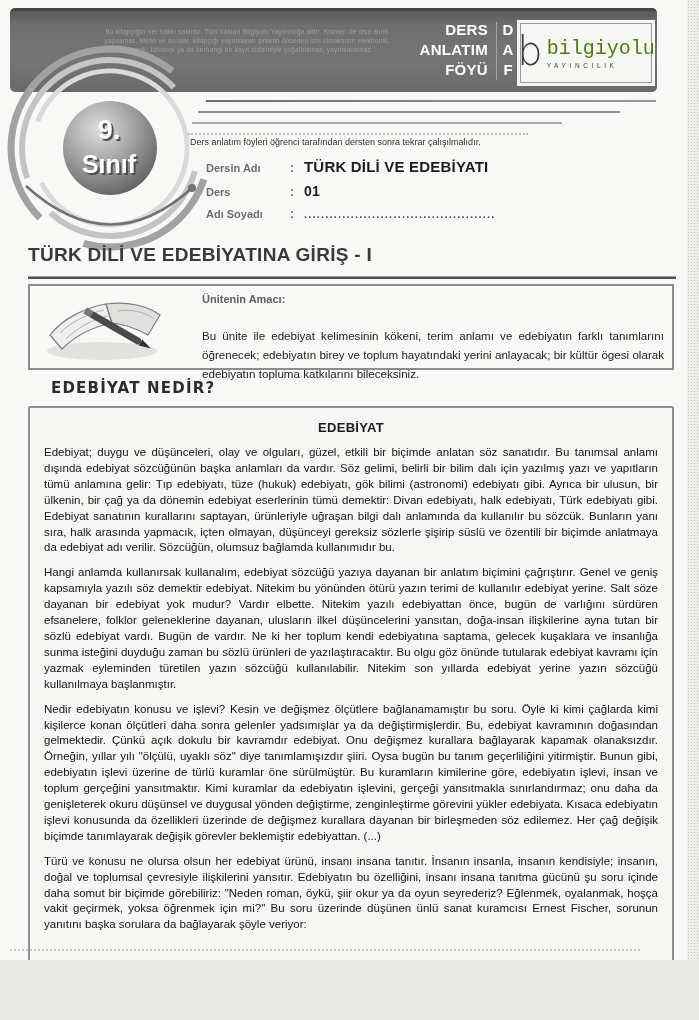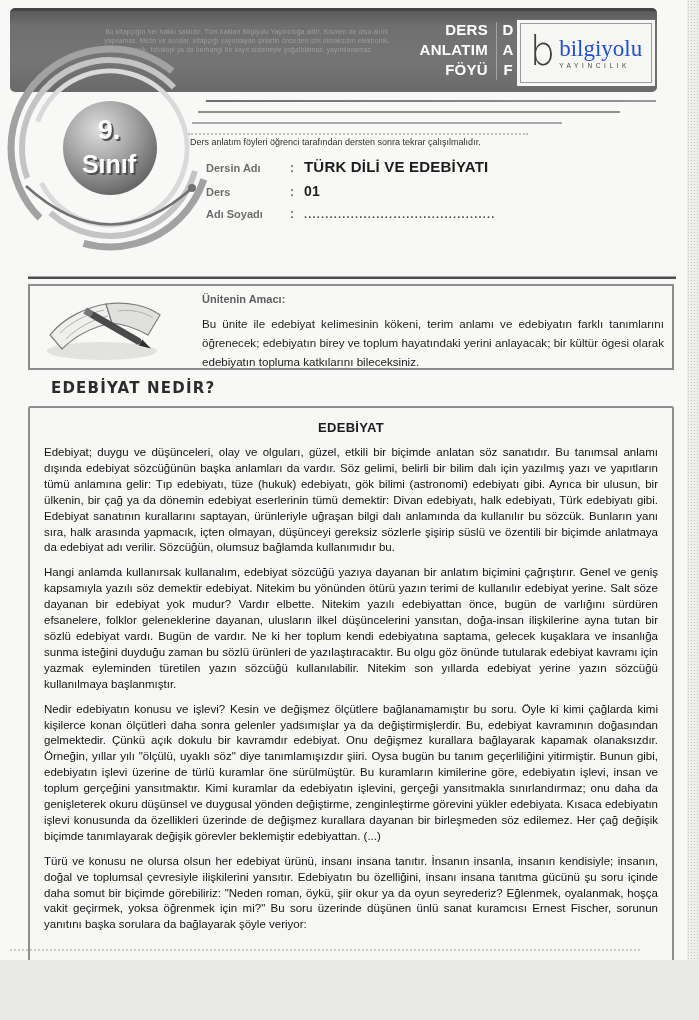--- a/index.html
+++ b/index.html
@@ -15,21 +15,21 @@
   .doctype-words{position:absolute;left:392px;top:9px;width:86px;text-align:right;color:#fff;
                  font-weight:bold;font-size:15px;line-height:20px;letter-spacing:.3px;}
   .doctype-divider{position:absolute;left:486px;top:11px;width:1px;height:58px;background:#a5a5a5;}
   .doctype-abbrev{position:absolute;left:491px;top:9px;width:14px;text-align:center;color:#fff;
                   font-weight:bold;font-size:15px;line-height:20px;}
   .logo-box{position:absolute;left:506px;top:8px;width:138px;height:66px;background:#f6f6f4;
             border:1px solid #6d6d6d;box-shadow:inset 0 0 0 3px #f6f6f4,inset 0 0 0 4px #9a9a9a;
             display:flex;align-items:center;justify-content:center;}
   .logo-b{font-family:"DejaVu Sans",sans-serif;font-weight:300;font-size:40px;line-height:36px;
           color:#3c3c3c;margin-right:4px;transform:translateY(-2px);}
-  .logo-name{font-family:Liberation Serif, serif;font-size:23px;color:#1d4ed8;line-height:22px;}
+  .logo-name{font-family:Liberation Mono, monospace;font-size:20px;color:#4d7c0f;line-height:22px;}
   .logo-sub{font-size:6.5px;letter-spacing:3.6px;color:#474747;margin-top:2px;}
 
   
   .badge{position:absolute;left:-4px;top:36px;}
   .badge text{font-family:"Liberation Sans",sans-serif;font-weight:bold;}
 
   
   .fan{position:absolute;}
   .fan1{left:206px;top:100px;width:450px;height:2px;background:linear-gradient(90deg,#6f6f6f,#989898);}
   .fan2{left:198px;top:111px;width:422px;height:2px;background:#909090;}
@@ -51,21 +51,21 @@
   .main-title{position:absolute;left:28px;top:244px;font-size:19px;font-weight:bold;color:#3a3a3a;
               letter-spacing:.3px;}
   .title-rule{position:absolute;left:28px;top:276px;width:648px;height:3px;
               background:linear-gradient(180deg,#a0a0a0 0 1px,#4e4e4e 1px 100%);}
 
   
   .goal-box{position:absolute;left:28px;top:284px;width:646px;height:86px;border:2px solid #8c8c8c;
             background:#f8f8f6;box-sizing:border-box;}
   .goal-icon{position:absolute;left:6px;top:3px;}
   .goal-text{position:absolute;left:172px;top:7px;right:8px;}
-  .goal-label{font-size:11px;font-weight:bold;color:#5f5f5f;margin-bottom:9px;}
+  .goal-label{font-size:11px;font-weight:bold;color:#5f5f5f;margin-bottom:21px;}
   .goal-body{font-size:11.6px;line-height:19px;text-align:justify;color:#1d1d1d;}
 
   .section-heading{position:absolute;left:28px;top:379px;font-family:"DejaVu Sans",sans-serif;
                    font-size:15px;font-weight:bold;color:#2c2c2c;letter-spacing:1.2px;margin-left:23px;}
 
   
   .read-box{position:absolute;left:28px;top:406px;width:646px;height:558px;border:2px solid #8f8f8f;
             border-radius:2px;background:#f6f6f4;box-sizing:border-box;padding:8px 14px;overflow:hidden;}
   .read-title{text-align:center;font-size:13px;font-weight:bold;color:#1c1c1c;margin:4px 0 10px;
               letter-spacing:.3px;}
@@ -148,20 +148,21 @@
       <span class="form-colon">:</span>
       <span class="form-value">01</span>
     </div>
     <div class="form-row dots">
       <span class="form-label">Adı Soyadı</span>
       <span class="form-colon">:</span>
       <span class="form-value">.............................................</span>
     </div>
   </div>
 
+  <div class="main-title">TÜRK DİLİ VE EDEBİYATINA GİRİŞ - I</div>
   <div class="title-rule"></div>
 
   <div class="goal-box">
     <svg class="goal-icon" width="150" height="76" viewBox="0 0 150 76">
       <ellipse cx="66" cy="62" rx="55" ry="9" fill="#d4d4d2" opacity="0.6"></ellipse>
       <path d="M14 46 C28 28 52 18 70 15 L76 34 C56 38 38 48 26 60 Z" fill="#efefed" stroke="#7d7d7d" stroke-width="1.2"></path>
       <path d="M70 15 C92 12 112 17 124 26 L112 46 C98 38 86 35 76 34 Z" fill="#e0e0de" stroke="#7d7d7d" stroke-width="1.2"></path>
       <path d="M24 44 C36 32 54 24 68 21 M30 50 C42 38 58 30 72 27" stroke="#b0b0b0" stroke-width="1" fill="none"></path>
       <path d="M82 22 C96 20 108 23 117 29" stroke="#b0b0b0" stroke-width="1" fill="none"></path>
       <g transform="rotate(30 80 40)">

